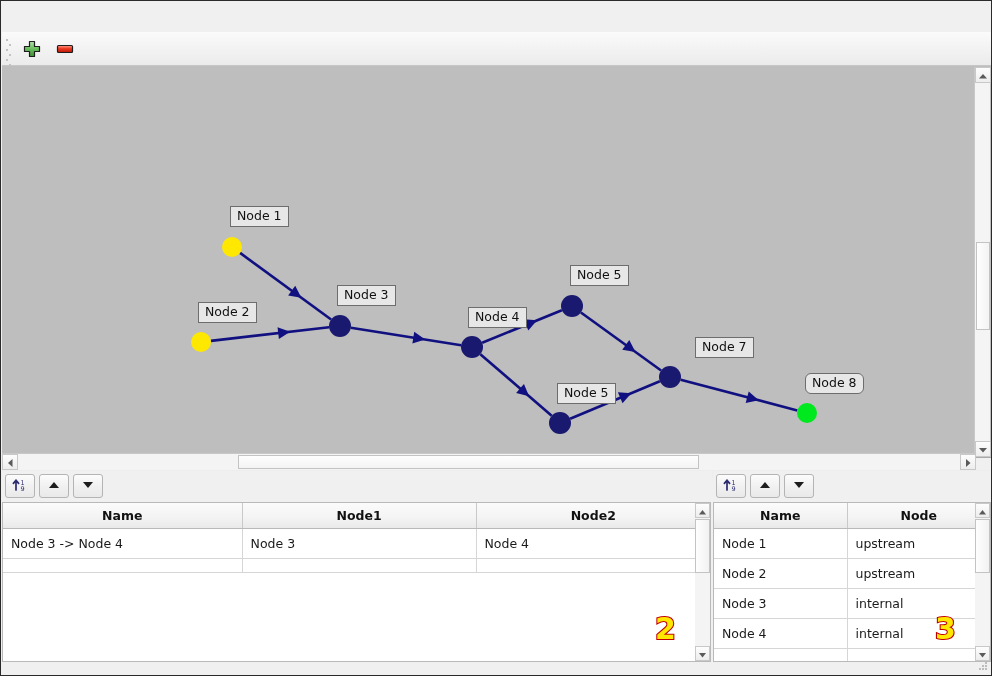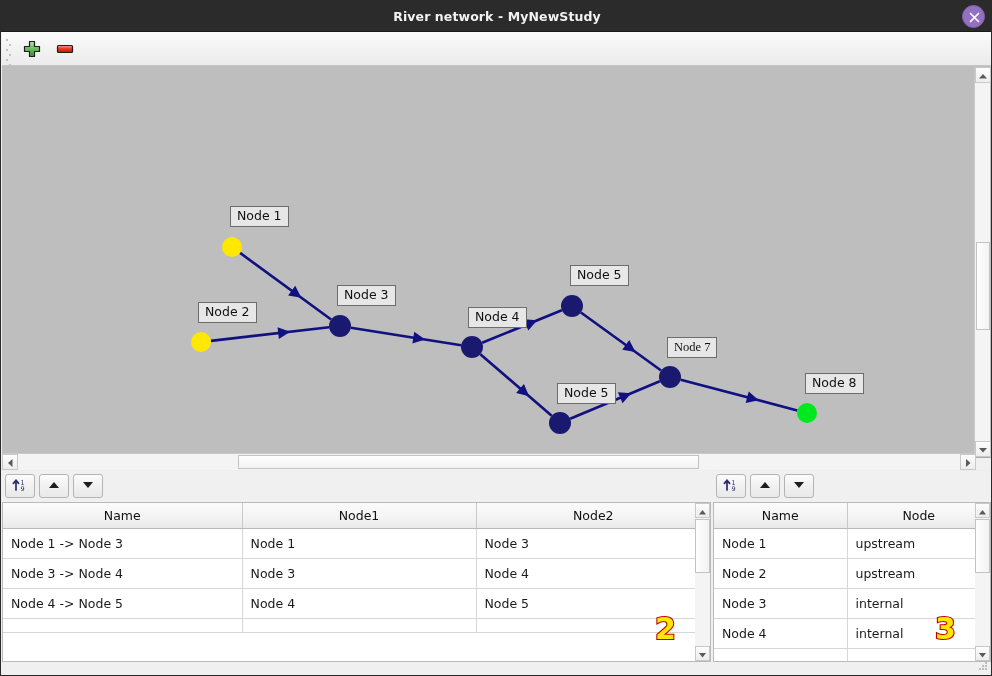--- a/index.html
+++ b/index.html
@@ -200,21 +200,21 @@
     table-layout: fixed;
     width: 100%;
     font-size: 12.5px;
     color: #1a1a1a;
   }
   table.grid th {
     height: 25px;
     background: linear-gradient(to bottom,#fbfbfb 0%,#f3f3f3 60%,#e9e9e9 100%);
     border-right: 1px solid #c9c9c9;
     border-bottom: 1px solid #b9b9b9;
-    font-weight: normal;
+    font-weight: bold;
     color: #111;
     user-select: none;
     cursor: pointer;
   }
   table.grid td {
     height: 30px;
     background: #fff;
     border-right: 1px solid #d6d6d6;
     border-bottom: 1px solid #d6d6d6;
     padding: 0 0 0 8px;
@@ -268,28 +268,20 @@
   }
   #resize-grip i {
     position: absolute; width: 2px; height: 2px; background: #bdbdbd;
   }
 </style>
 </head>
 <body>
 
 <div id="app">
 
-  <div id="titlebar">
-    <div id="title-text">River network - MyNewStudy</div>
-    <div id="close-btn">
-      <svg width="15" height="15" viewBox="0 0 15 15">
-        <path d="M3.5 3.5 L11.5 11.5 M11.5 3.5 L3.5 11.5" stroke="#ffffff" stroke-width="1.7" stroke-linecap="round"></path>
-      </svg>
-    </div>
-  </div>
 
   <div id="toolbar">
     <div class="tb-grip">
       <i></i>
         <i></i>
         <i></i>
         <i></i>
         <i></i>
         <i></i>
     </div>
@@ -349,22 +341,22 @@
           <circle cx="668" cy="311" r="11" fill="#191970"></circle>
           <circle cx="805" cy="347" r="10" fill="#00e81e"></circle>
         </svg>
       <div id="graph-labels">
           <div class="node-label" style="left: 228px; top: 140px;">Node 1</div>
           <div class="node-label" style="left: 196px; top: 236px;">Node 2</div>
           <div class="node-label" style="left: 335px; top: 219px;">Node 3</div>
           <div class="node-label" style="left: 466px; top: 241px;">Node 4</div>
           <div class="node-label" style="left: 568px; top: 199px;">Node 5</div>
           <div class="node-label" style="left: 555px; top: 317px;">Node 5</div>
-          <div class="node-label" style="left: 665px; top: 271px; font-family: Liberation Serif, serif;">Node 7</div>
-          <div class="node-label" style="left: 803px; top: 307px;">Node 8</div>
+          <div class="node-label" style="left: 693px; top: 271px;">Node 7</div>
+          <div class="node-label" style="left: 803px; top: 307px; border-radius: 6px;">Node 8</div>
         </div>
 
     </div>
   </div>
 
   <div id="cv-vscroll">
     <div class="sb-arrow-up">
       <svg width="14" height="14" viewBox="0 0 14 14">
           <path d="M7 5 L11 9.5 L3 9.5 Z" fill="#5a5a5a"></path>
         </svg>
@@ -427,33 +419,23 @@
           </colgroup>
         <thead>
             <tr>
               <th>Name</th>
               <th>Node1</th>
               <th style="border-right: none;">Node2</th>
             </tr>
           </thead>
         <tbody>
             <tr>
-              <td>Node 1 -&gt; Node 3</td>
-              <td>Node 1</td>
-              <td style="border-right: none;">Node 3</td>
-            </tr>
-            <tr>
               <td>Node 3 -&gt; Node 4</td>
               <td>Node 3</td>
               <td style="border-right: none;">Node 4</td>
-            </tr>
-            <tr>
-              <td>Node 4 -&gt; Node 5</td>
-              <td>Node 4</td>
-              <td style="border-right: none;">Node 5</td>
             </tr>
             <tr class="empty">
               <td></td>
               <td></td>
               <td style="border-right: none;"></td>
             </tr>
           </tbody>
       </table>
     </div>
 

